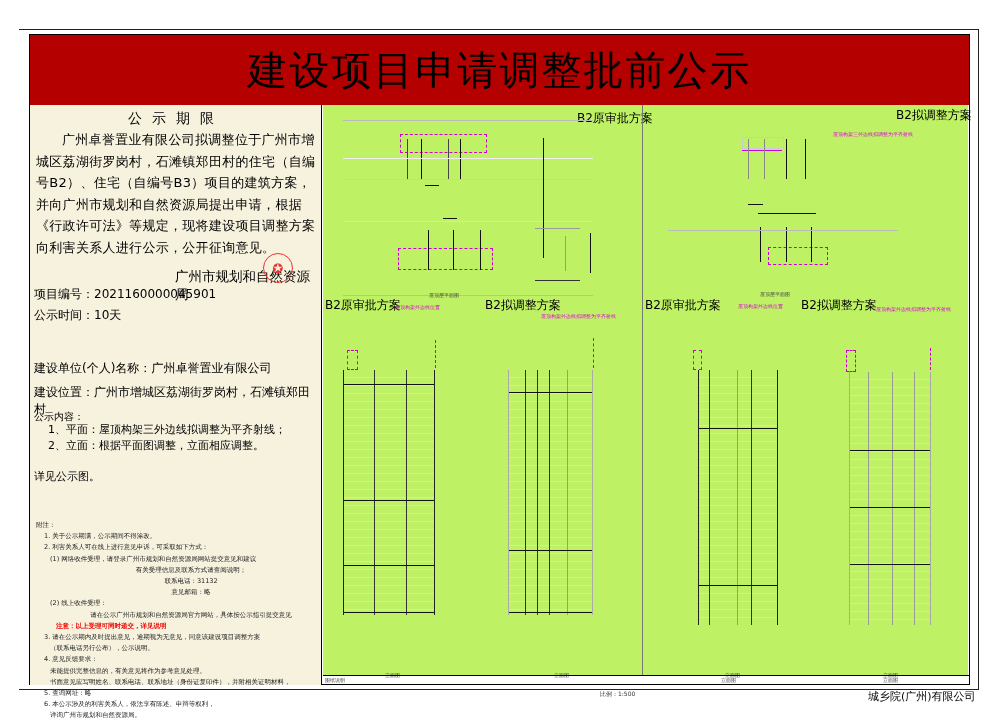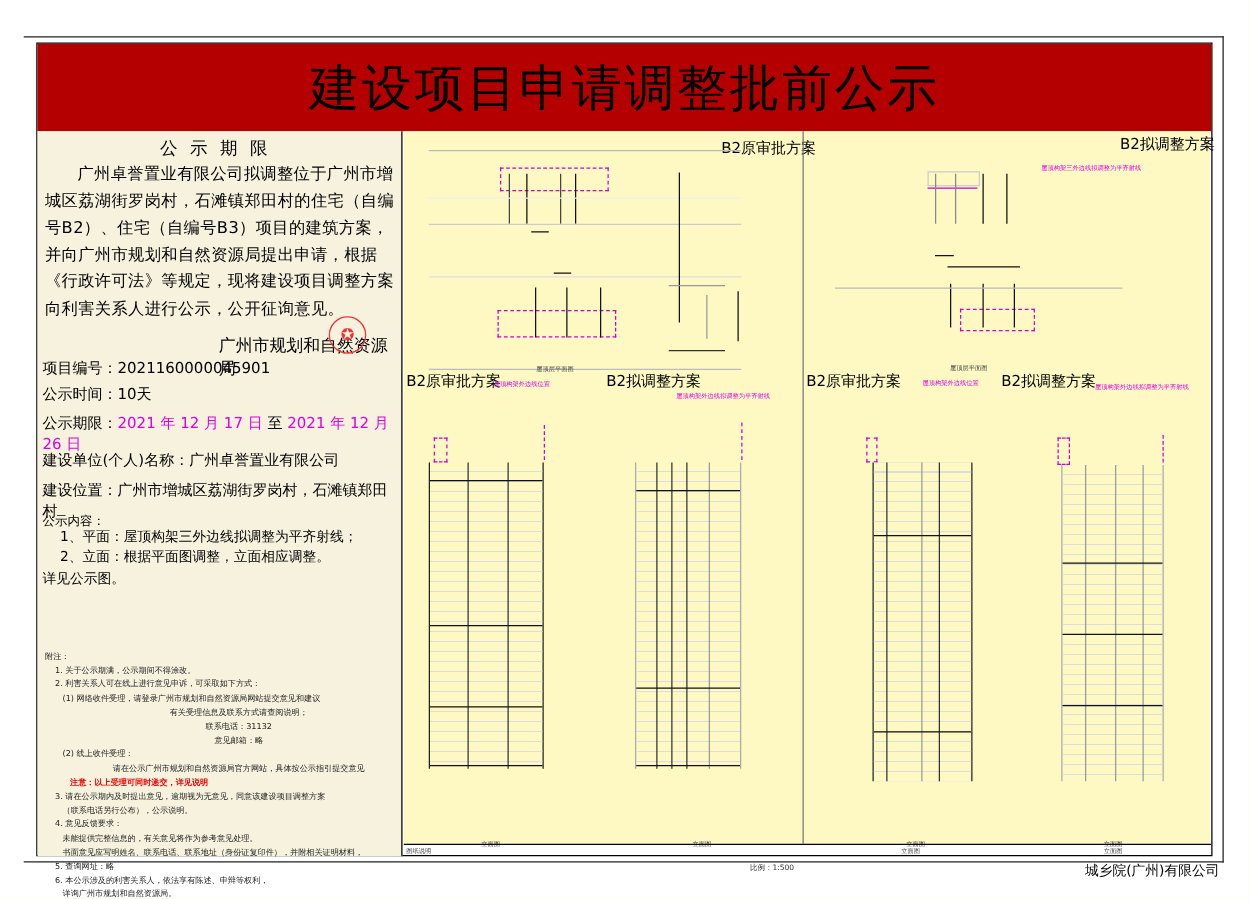--- a/index.html
+++ b/index.html
@@ -29,29 +29,29 @@
   .seal {
     position:absolute; left:233px; top:148px; width:30px; height:30px; border:1.5px solid #e33; border-radius:50%;
     box-sizing:border-box; display:flex; align-items:center; justify-content:center; color:#e33; font-size:13px;
   }
   .meta-row { position:absolute; left:4px; font-size:12px; }
   .meta-label { color:#000; }
   .meta-date { color:#e000e0; }
   .meta-to { color:#000; }
   .content-title { position:absolute; left:4px; top:305px; font-size:10px; }
   .content-item { position:absolute; left:18px; font-size:11px; }
-  .content-tail { position:absolute; left:4px; top:350px; font-size:11px; }
+  .content-tail { position:absolute; left:4px; top:364px; font-size:11px; }
 
   .notes { position:absolute; left:6px; top:415px; width:282px; font-size:6.5px; line-height:11.2px; color:#222; }
   .notes .n-sub { padding-left:14px; }
   .notes .n-sub2 { padding-left:28px;text-align:center; }
   .notes .n-red { color:#e00; padding-left:20px; font-weight:bold; }
   .notes .n-ind { padding-left:8px; }
 
-  .drawing-area { position:absolute; left:323px; top:105px; width:645px; height:570px; background:#fef9c3; }
+  .drawing-area { position:absolute; left:323px; top:105px; width:645px; height:570px; background:#bef264; }
   .mid-divider { position:absolute; left:642px; top:105px; width:1px; height:570px; background:#777; }
 
   .panel-title { position:absolute; font-size:12px; white-space:nowrap; }
   .annot { position:absolute; font-size:5px; color:#e000e0; white-space:nowrap; }
 
   .plan { position:absolute; border:0; }
   .dash-box { position:absolute; border:1px dashed #d000d0; }
   .line-h { position:absolute; height:1px; background:#999; }
   .line-v { position:absolute; width:1px; background:#444; }
   .line-dark { background:#111; }
@@ -90,25 +90,20 @@
   <div class="lp-heading">公示期限</div>
   <div class="lp-intro">广州卓誉置业有限公司拟调整位于广州市增城区荔湖街罗岗村，石滩镇郑田村的住宅（自编号B2）、住宅（自编号B3）项目的建筑方案，并向广州市规划和自然资源局提出申请，根据《行政许可法》等规定，现将建设项目调整方案向利害关系人进行公示，公开征询意见。</div>
   <div class="lp-sign">广州市规划和自然资源局</div>
   <div class="seal">✪</div>
 
   <div class="meta-row" style="top:181px">
     <span class="meta-label">项目编号：</span><span>2021160000045901</span>
   </div>
   <div class="meta-row" style="top:202px">
     <span class="meta-label">公示时间：</span><span>10天</span>
-  </div>
-  <div class="meta-row" style="top:225px">
-    <span class="meta-label">公示期限：</span><span class="meta-date">2021 年 12 月 17 日</span>
-    <span class="meta-to">至</span>
-    <span class="meta-date">2021 年 12 月 26 日</span>
   </div>
   <div class="meta-row" style="top:255px">
     <span>建设单位(个人)名称：</span><span>广州卓誉置业有限公司</span>
   </div>
   <div class="meta-row" style="top:279px">
     <span>建设位置：</span><span>广州市增城区荔湖街罗岗村，石滩镇郑田村</span>
   </div>
   <div class="content-title">公示内容：</div>
   <div class="content-item" style="top:317px">1、平面：屋顶构架三外边线拟调整为平齐射线；</div>
   <div class="content-item" style="top:333px">2、立面：根据平面图调整，立面相应调整。</div>

